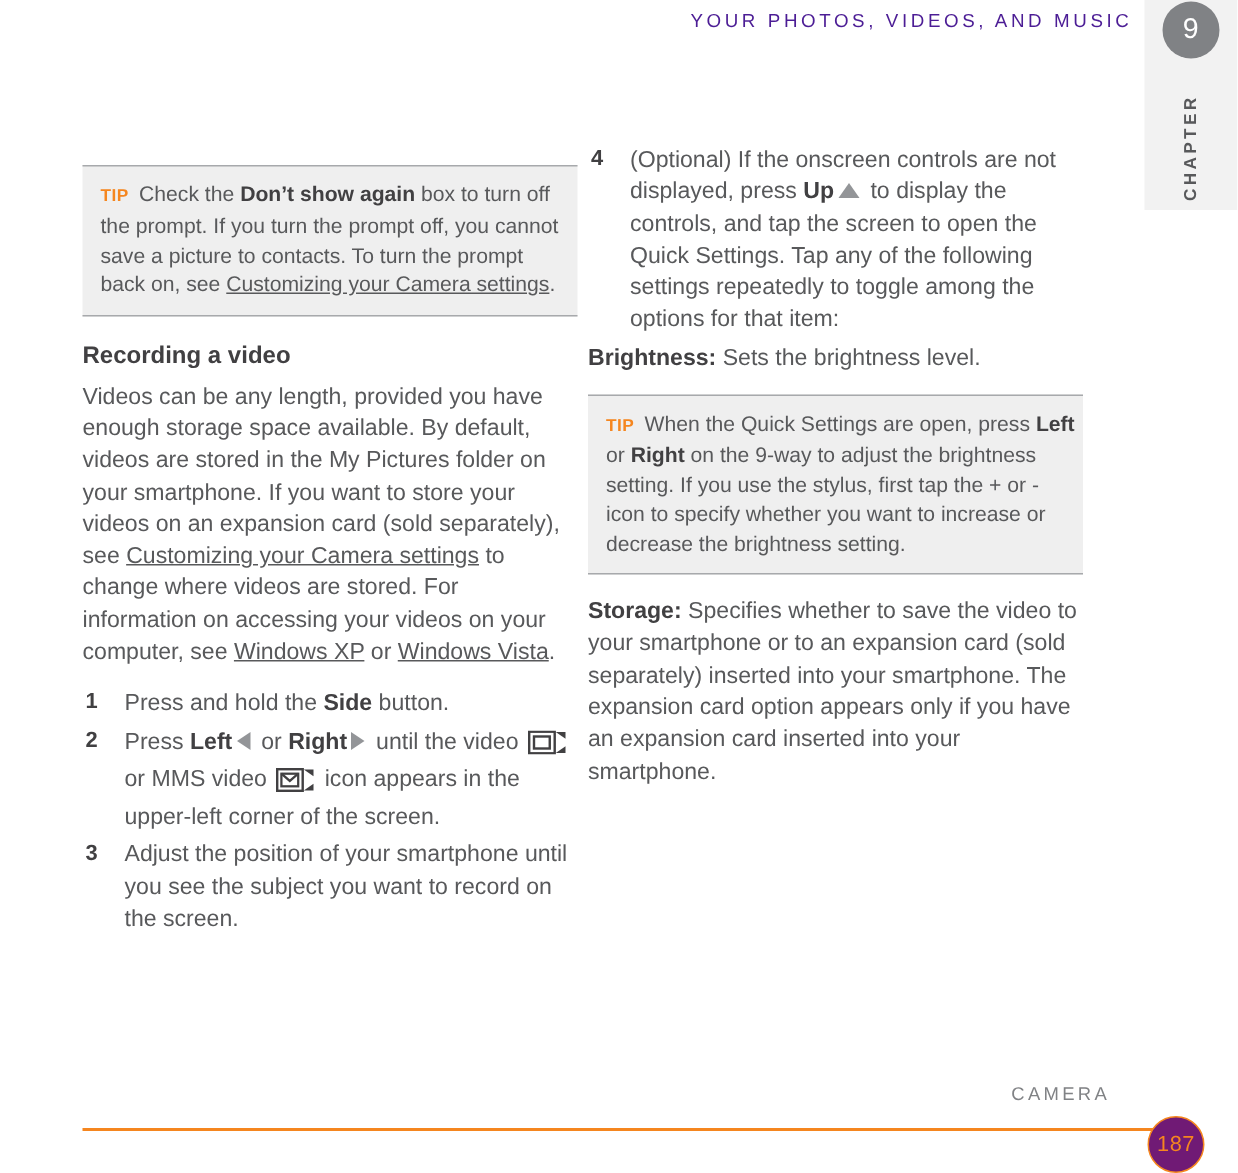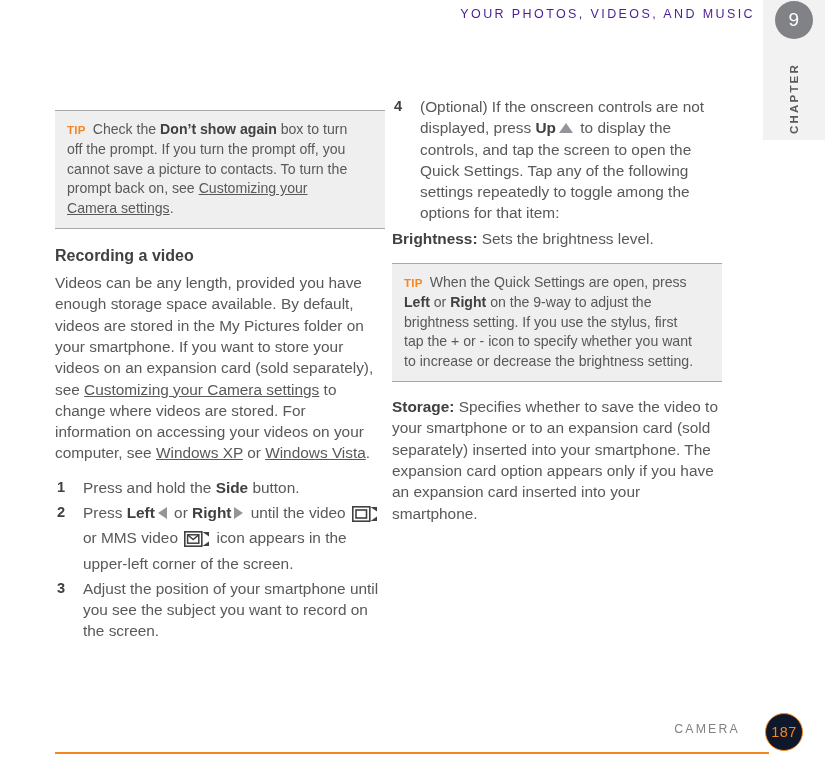--- a/index.html
+++ b/index.html
@@ -98,21 +98,21 @@
     color: #414042;
     margin: 17px 0 6px 0;
     line-height: 20px;
   }
 
   
   .tip {
     background: #efefef;
     border-top: 1.4px solid #a7a9ac;
     border-bottom: 1.4px solid #a7a9ac;
-    padding: 9px 24px 10px 12px;
+    padding: 9px 4px 10px 12px;
     margin: 14px 0 14px 0;
     font-size: 14.1px;
     line-height: 19.4px;
     box-sizing: border-box;
   }
   .tip-label {
     color: #f5861f;
     font-weight: bold;
     font-size: 11.5px;
     letter-spacing: 0.3px;
@@ -185,32 +185,32 @@
     top: 722px;
     left: 560px;
     width: 180px;
     text-align: right;
     font-size: 12.3px;
     letter-spacing: 2.2px;
     color: #808285;
   }
   #footer-page {
     position: absolute;
-    top: 713px;
+    top: 744px;
     left: 765px;
     width: 36px;
     height: 36px;
     border: 1.6px solid #f5861f;
     border-radius: 50%;
     color: #f5861f;
     font-size: 14.5px;
     display: flex;
     align-items: center;
     justify-content: center;
-    background: #0f172a;
+    background: #701a75;
     letter-spacing: 0.4px;
   }
 </style>
 </head>
 <body>
 
 <div id="chapter-tab">
   <div id="chapter-badge">9</div>
   <div id="chapter-word">CHAPTER</div>
 </div>

